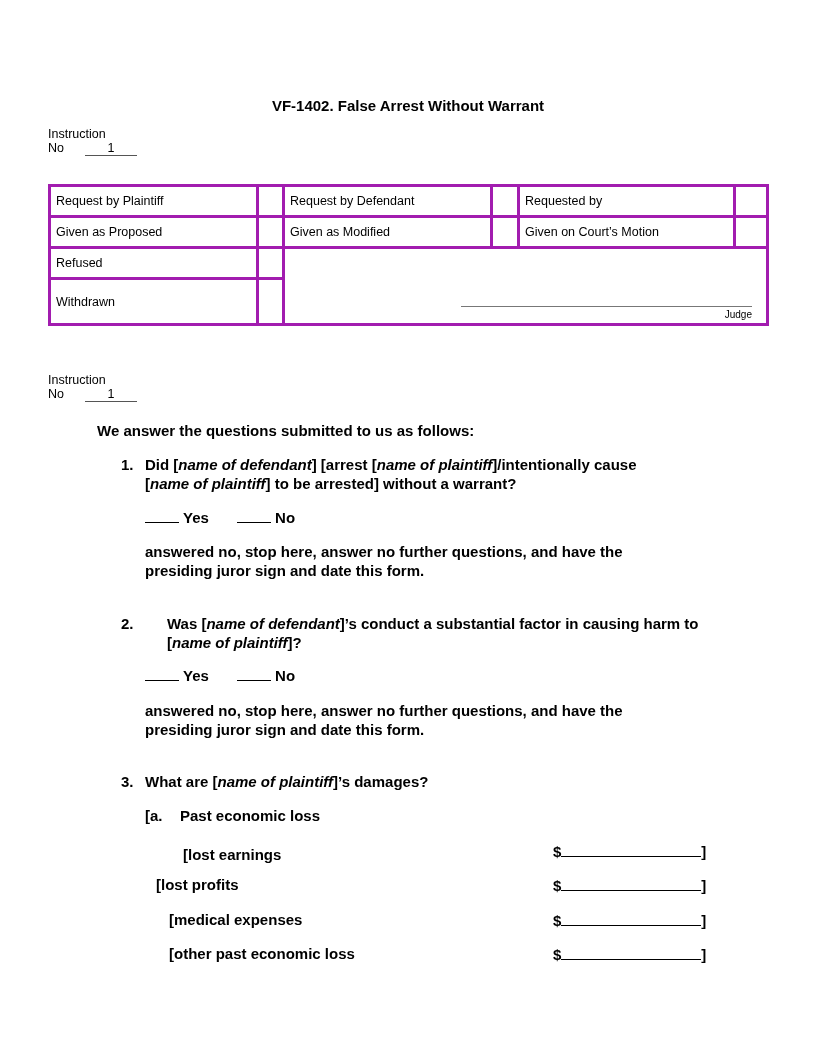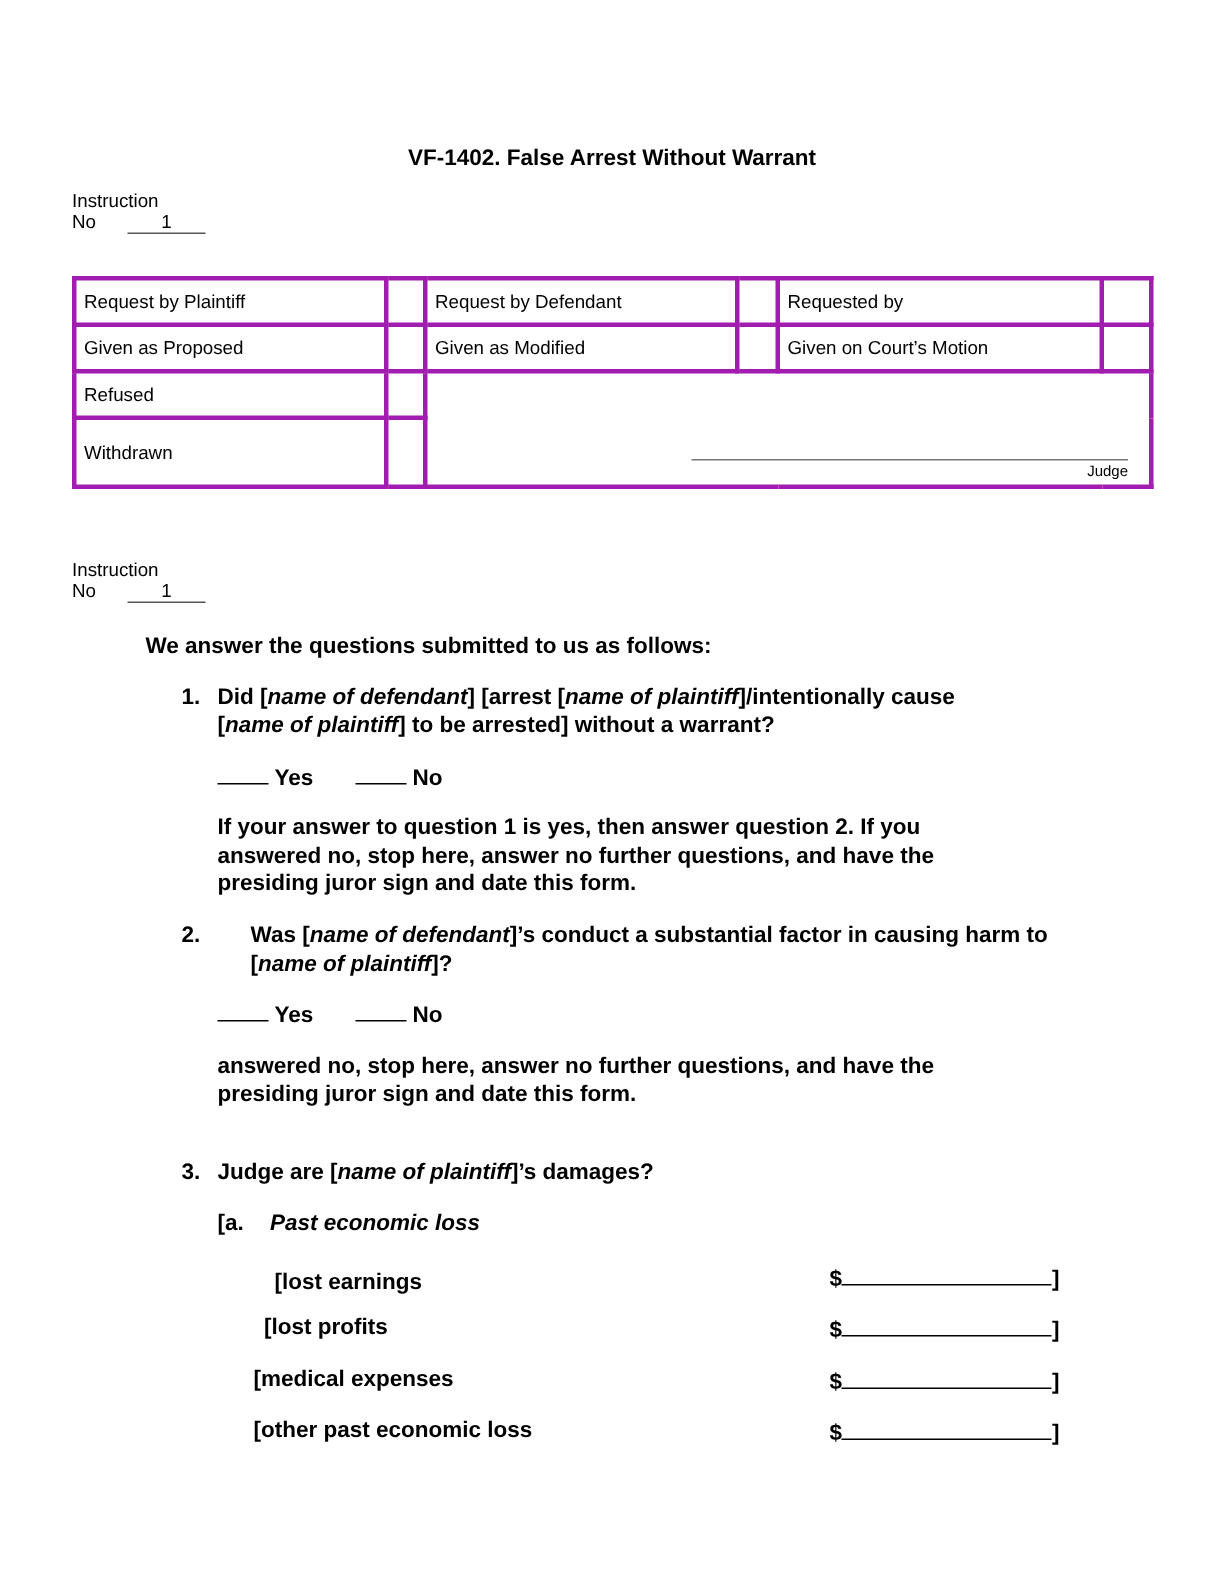--- a/index.html
+++ b/index.html
@@ -83,51 +83,50 @@
     <div class="abs" style="left:121px; top:456px;">1.</div>
     <div class="abs" style="left:145px; top:456px; white-space:nowrap;">
       <span>Did [</span><i>name of defendant</i><span>] [arrest [</span><i>name of plaintiff</i><span>]/intentionally cause</span><br>
       <span>[</span><i>name of plaintiff</i><span>] to be arrested] without a warrant?</span>
     </div>
     <div class="abs" style="left:145px; top:509px;">
       <span class="blank"></span><span>Yes</span>
       <span class="blank" style="margin-left:24px"></span><span>No</span>
     </div>
     <div class="abs" style="left:145px; top:543px; white-space:nowrap;">
-      <div>If your answer to question 1 is yes, then answer question 2. If you</div>
       <div>answered no, stop here, answer no further questions, and have the</div>
       <div>presiding juror sign and date this form.</div>
     </div>
 
     <div class="abs" style="left:121px; top:615px;">2.</div>
     <div class="abs" style="left:145px; top:615px; white-space:nowrap;margin-left:22px;">
       <span>Was [</span><i>name of defendant</i><span>]’s conduct a substantial factor in causing harm to</span><br>
       <span>[</span><i>name of plaintiff</i><span>]?</span>
     </div>
     <div class="abs" style="left:145px; top:667px;">
       <span class="blank"></span><span>Yes</span>
       <span class="blank" style="margin-left:24px"></span><span>No</span>
     </div>
     <div class="abs" style="left:145px; top:702px; white-space:nowrap;">
       <div>answered no, stop here, answer no further questions, and have the</div>
       <div>presiding juror sign and date this form.</div>
     </div>
 
     <div class="abs" style="left:121px; top:773px;">3.</div>
     <div class="abs" style="left:145px; top:773px; white-space:nowrap;">
-      <span>Judge are [</span><i>name of plaintiff</i><span>]’s damages?</span>
+      <span>What are [</span><i>name of plaintiff</i><span>]’s damages?</span>
     </div>
 
     <div class="abs" style="left:145px; top:807px;">[a.</div>
-    <div class="abs" style="left:180px; top:807px;font-style:italic;">Past economic loss</div>
+    <div class="abs" style="left:180px; top:807px;">Past economic loss</div>
 
     <div class="abs" style="left:169px; top:846px;margin-left:14px;">[lost earnings</div>
     <div class="abs" style="left:553px; top:842px; white-space:nowrap;"><span>$</span><span class="money-line"></span><span>]</span></div>
 
-    <div class="abs" style="left:176px; top:876px;">[lost profits</div>
+    <div class="abs" style="left:156px; top:876px;">[lost profits</div>
     <div class="abs" style="left:553px; top:876px; white-space:nowrap;"><span>$</span><span class="money-line"></span><span>]</span></div>
 
     <div class="abs" style="left:169px; top:911px;">[medical expenses</div>
     <div class="abs" style="left:553px; top:911px; white-space:nowrap;"><span>$</span><span class="money-line"></span><span>]</span></div>
 
     <div class="abs" style="left:169px; top:945px;">[other past economic loss</div>
     <div class="abs" style="left:553px; top:945px; white-space:nowrap;"><span>$</span><span class="money-line"></span><span>]</span></div>
   </div>
 </div>
 

